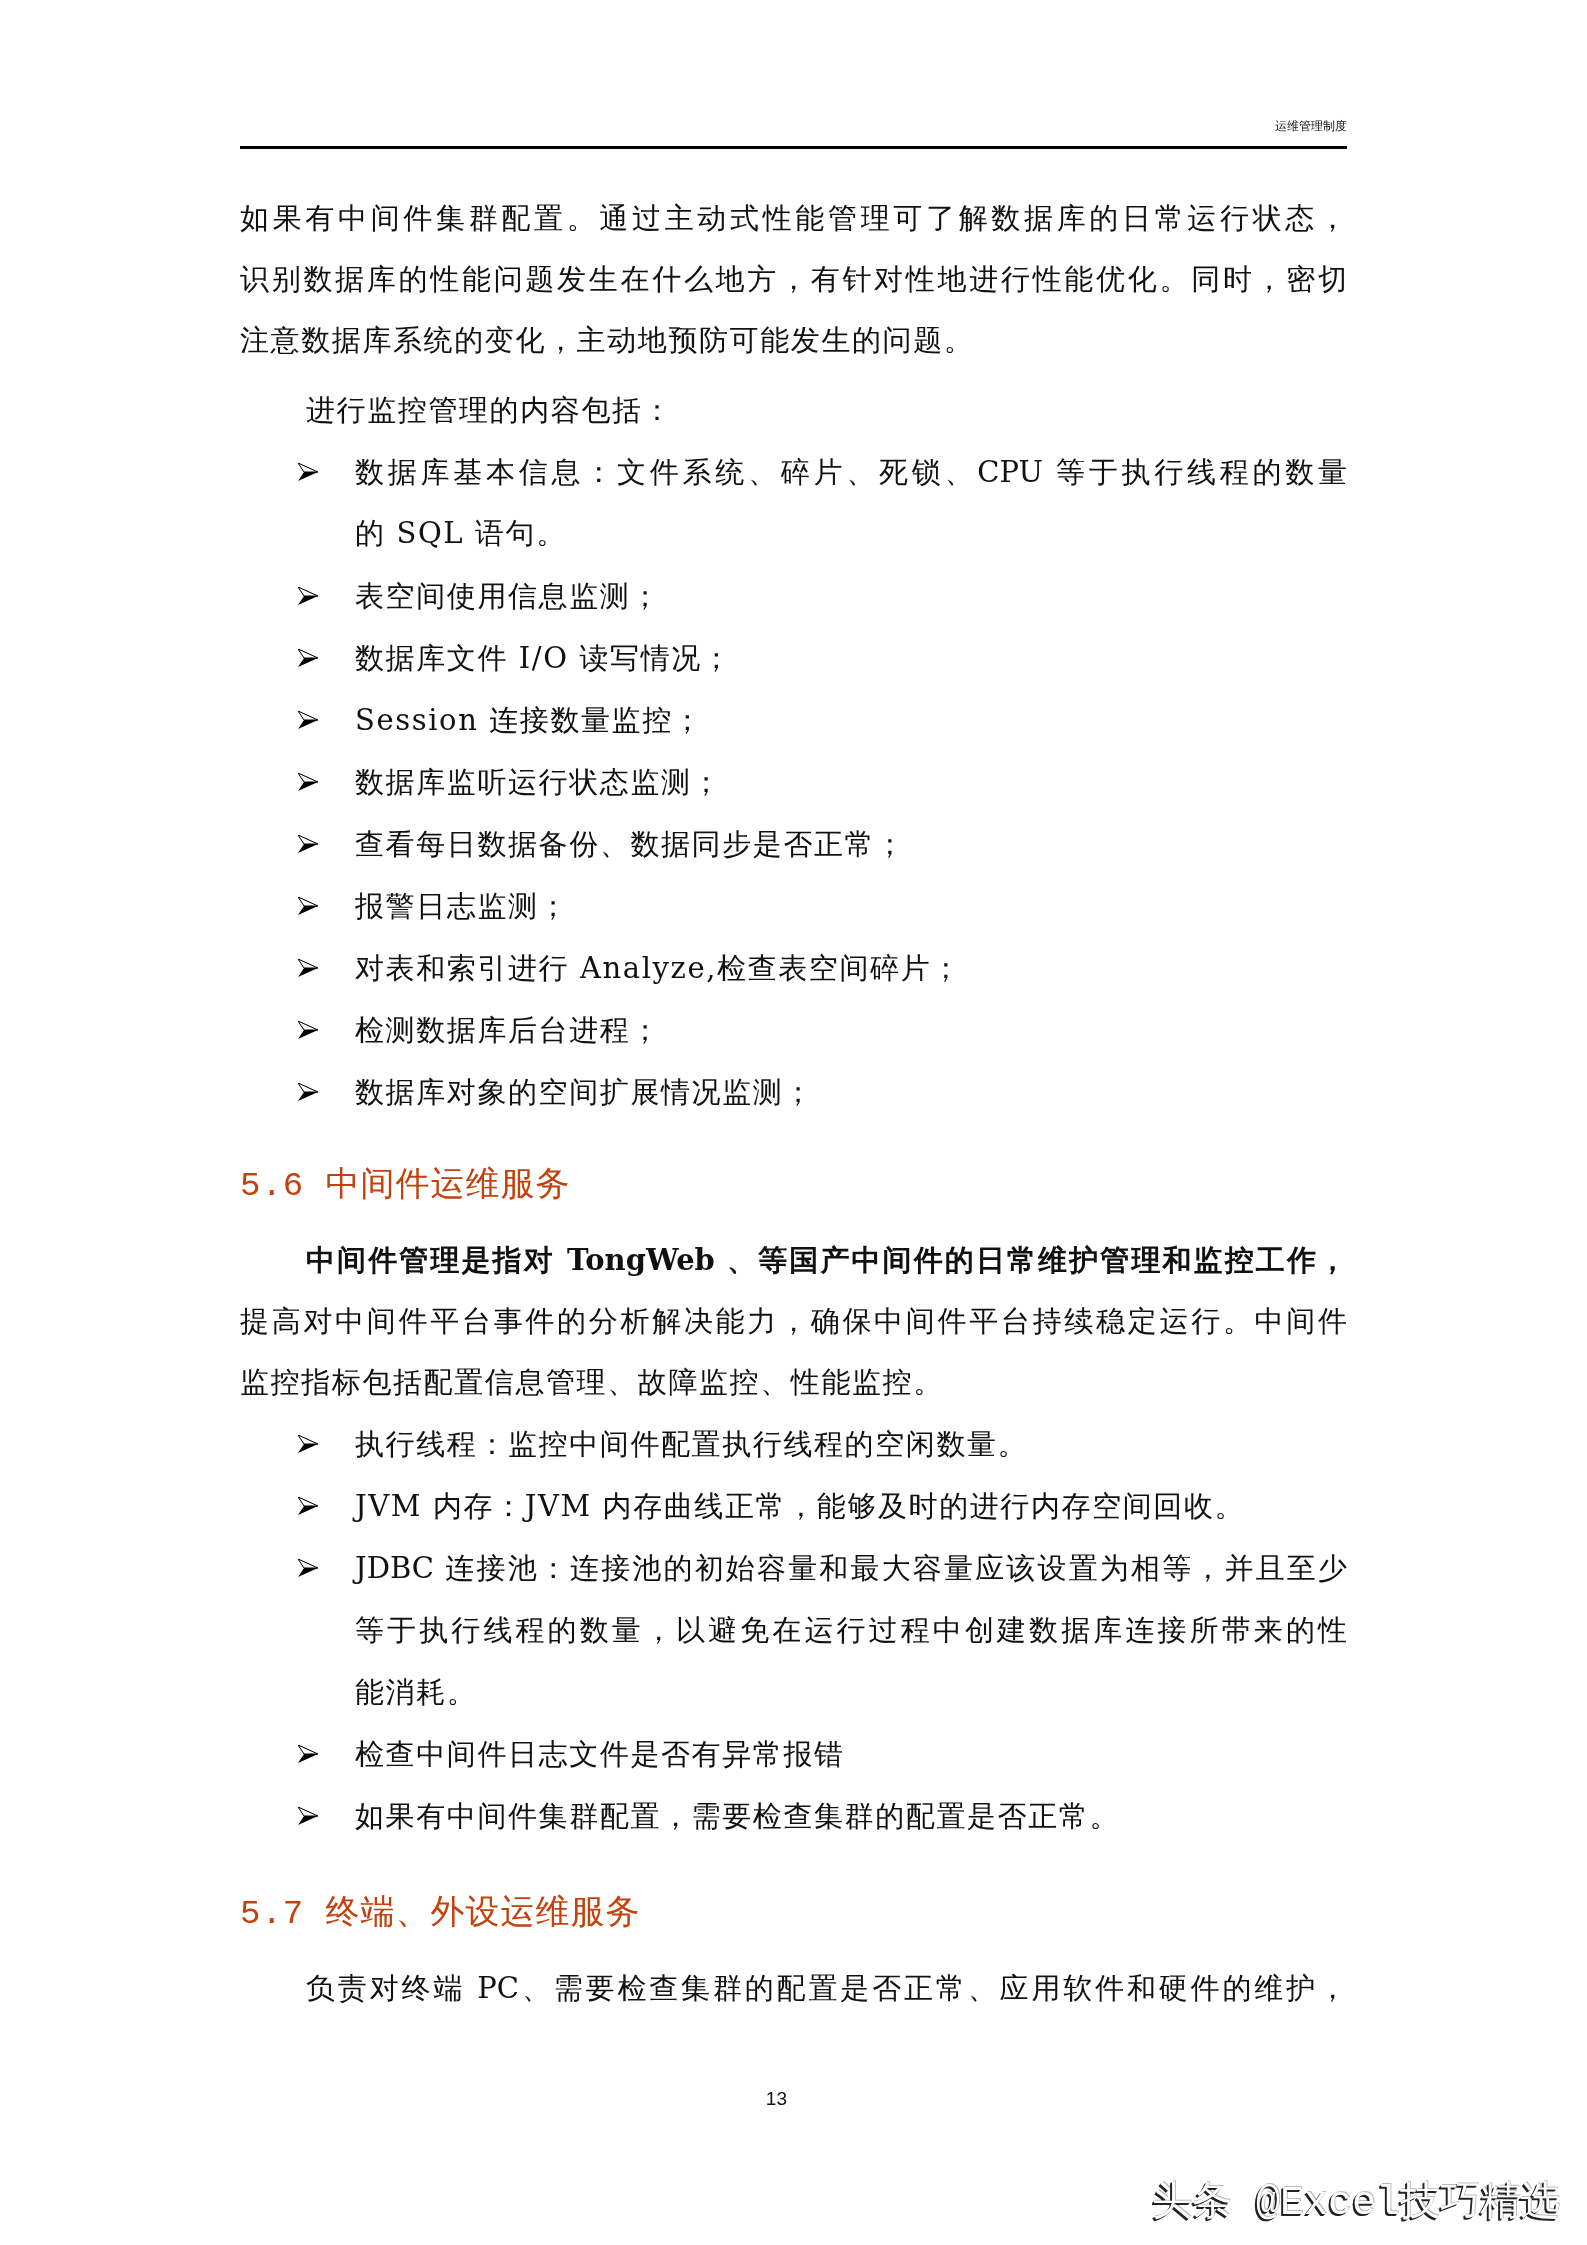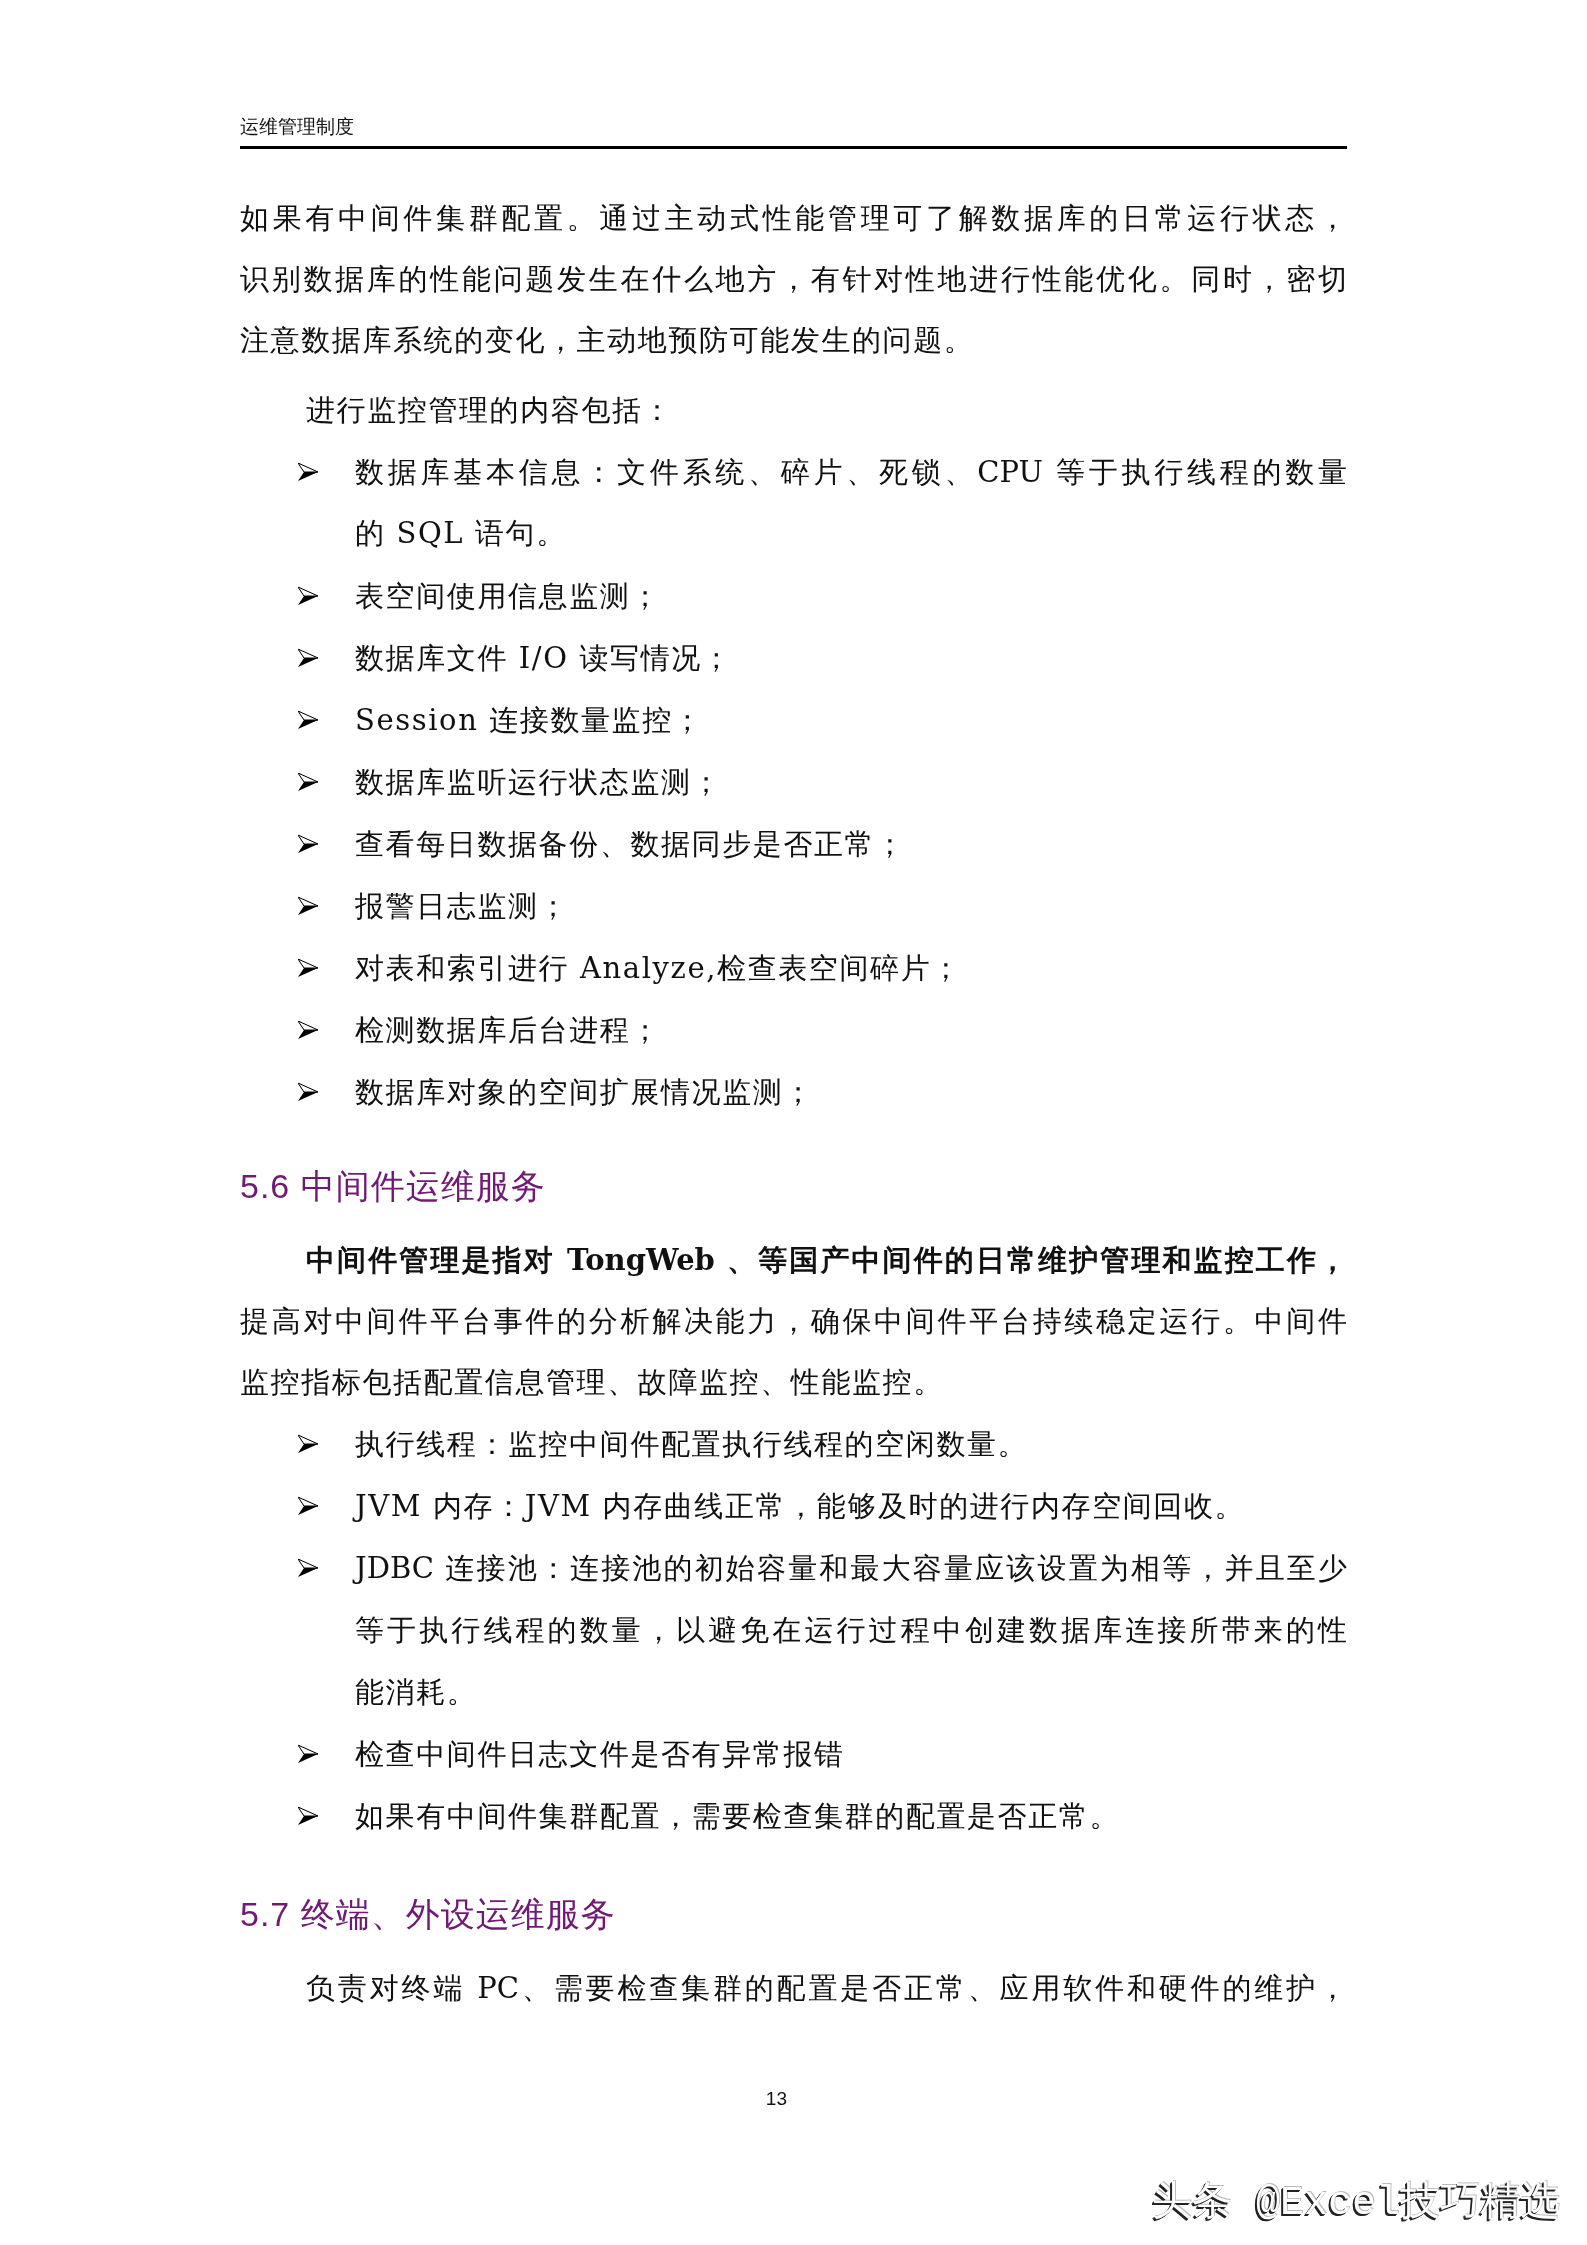--- a/index.html
+++ b/index.html
@@ -14,23 +14,23 @@
       overflow: hidden;
       font-family: "DejaVu Serif", "Liberation Serif", serif;
       color: #111111;
     }
     .page-header {
       position: absolute;
       left: 240px;
       top: 108px;
       width: 1107px;
       height: 36px;
-      text-align: left;
+      text-align: right;
       font-family: "DejaVu Sans", "Liberation Sans", sans-serif;
-      font-size: 19px;
+      font-size: 12px;
       line-height: 36px;
       color: #111;
     }
     .header-rule {
       position: absolute;
       left: 240px;
       top: 146px;
       width: 1107px;
       height: 3px;
       background: #000;
@@ -82,27 +82,27 @@
     .bullet-text.justify {
       width: 992px;
       text-align: justify;
       text-align-last: justify;
       letter-spacing: 0;
     }
     .section-heading {
       position: absolute;
       left: 0;
       white-space: nowrap;
-      font-family: Liberation Sans, sans-serif;
+      font-family: Liberation Mono, monospace;
       font-size: 34px;
       line-height: 48px;
       height: 48px;
       font-weight: normal;
       letter-spacing: 1px;
-      color: #701a75;
+      color: #c2410c;
     }
     .page-number {
       position: absolute;
       left: 755px;
       top: 2086px;
       width: 32px;
       text-align: right;
       font-family: "Liberation Sans", sans-serif;
       font-size: 19px;
       line-height: 26px;

